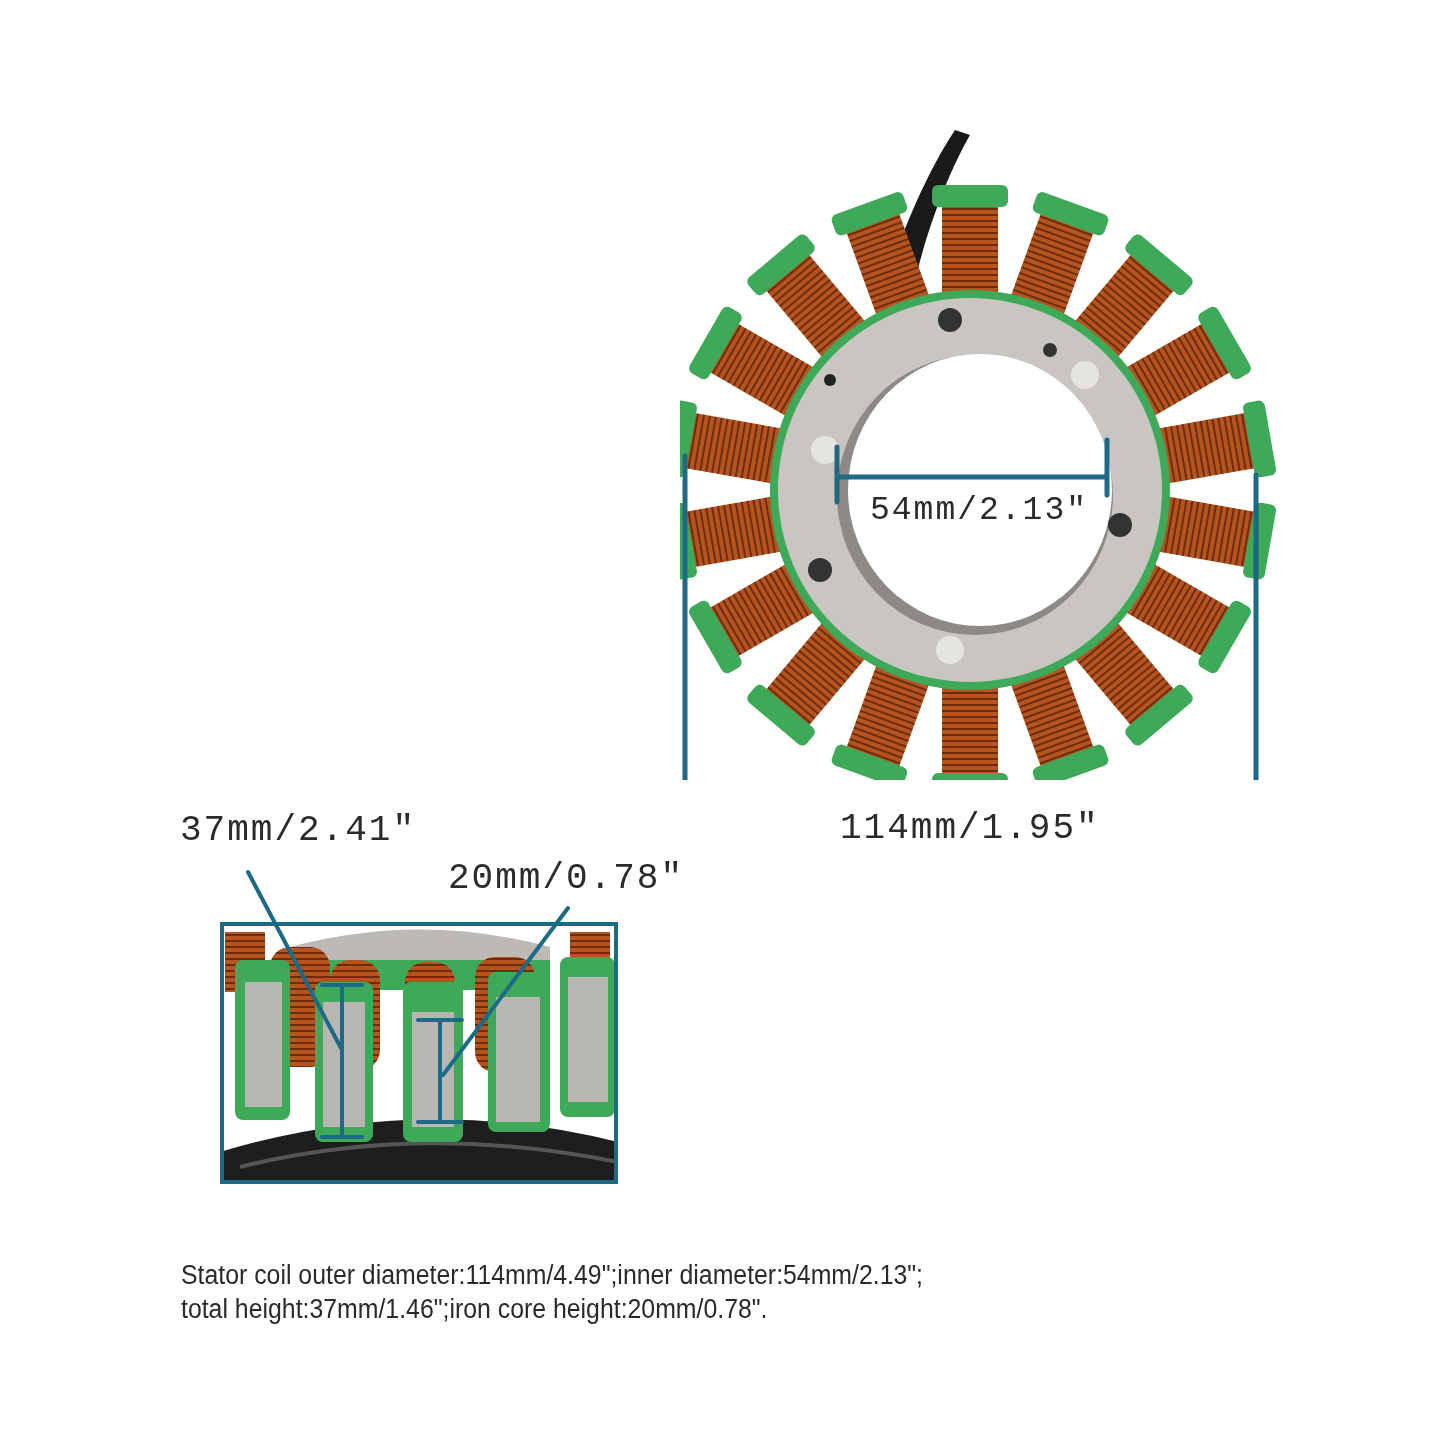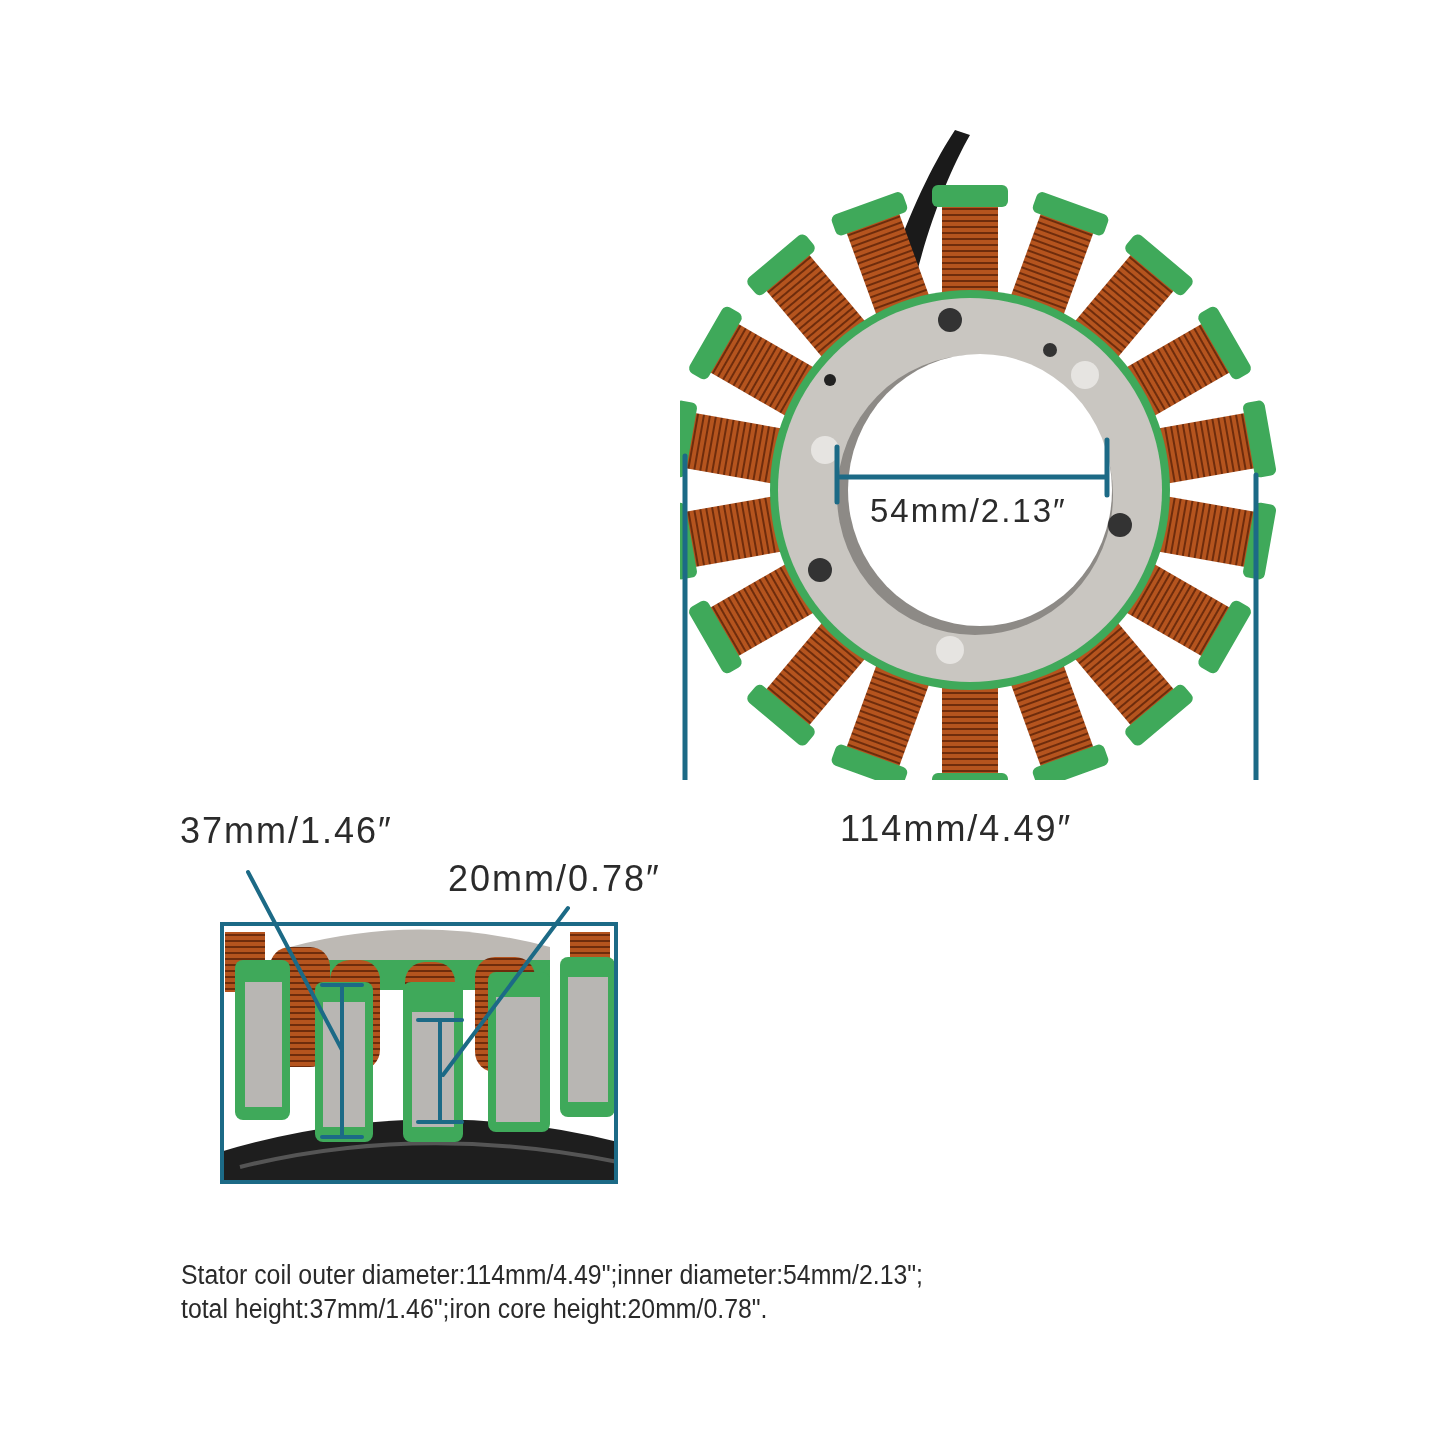--- a/index.html
+++ b/index.html
@@ -1,18 +1,18 @@
 <!DOCTYPE html>
 <html><head>
 <meta charset="utf-8">
 <style>
   html, body { margin:0; padding:0; background:#ffffff; }
   body { width:1445px; height:1445px; position:relative; overflow:hidden; font-family:"Liberation Sans", sans-serif; }
   .abs { position:absolute; }
-  .dim-label { font-family:Liberation Sans, sans-serif; color:#2b2b2b; letter-spacing:2px; white-space:nowrap; }
+  .dim-label { font-family:Liberation Mono, monospace; color:#2b2b2b; letter-spacing:2px; white-space:nowrap; }
   .caption { font-family:"Liberation Sans", sans-serif; color:#2a2a2a; font-size:27px; line-height:34px; transform:scaleX(0.92); transform-origin:left top; white-space:nowrap; }
 </style>
 </head>
 <body>
 
 <div class="abs" style="left:680px;top:120px;width:600px;height:660px;">
   <svg width="600" height="660" viewBox="0 0 600 660">
     <defs>
       <pattern id="wire" width="6" height="6" patternUnits="userSpaceOnUse">
         <rect width="6" height="6" fill="#b5541e"></rect>
@@ -120,23 +120,23 @@
 
     <g stroke="#1c6a86" stroke-width="5" stroke-linecap="round">
       <line x1="5" y1="336" x2="5" y2="690"></line>
       <line x1="576" y1="355" x2="576" y2="690"></line>
       <line x1="5" y1="675" x2="576" y2="675"></line>
     </g>
   </svg>
 </div>
 
 <div class="abs dim-label" style="left:870px;top:492px;font-size:33px;">54mm/2.13″</div>
-<div class="abs dim-label" style="left:840px;top:808px;font-size:36px;">114mm/4.49″</div>
+<div class="abs dim-label" style="left:840px;top:808px;font-size:36px;">114mm/1.95″</div>
 
-<div class="abs dim-label" style="left:180px;top:810px;font-size:36px;">37mm/1.46″</div>
+<div class="abs dim-label" style="left:180px;top:810px;font-size:36px;">37mm/2.41″</div>
 <div class="abs dim-label" style="left:448px;top:858px;font-size:36px;">20mm/0.78″</div>
 
 <div class="abs" style="left:220px;top:922px;width:398px;height:262px;">
   <svg width="398" height="262" viewBox="0 0 398 262">
     <rect x="0" y="0" width="398" height="262" fill="#ffffff"></rect>
 
     <path d="M70 25 Q200 -10 330 25 L330 60 L70 60 Z" fill="#bdb9b4"></path>
     <rect x="70" y="38" width="260" height="30" fill="#3fa95a"></rect>
 
     <rect x="5" y="10" width="40" height="60" fill="url(#wireS)"></rect>

